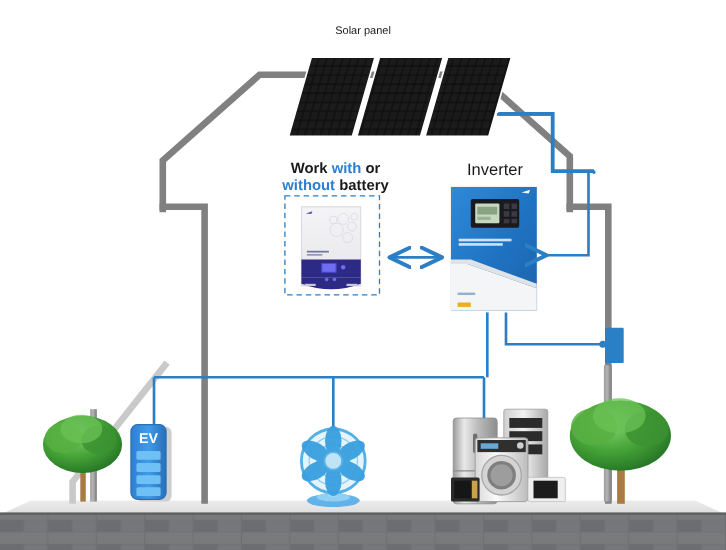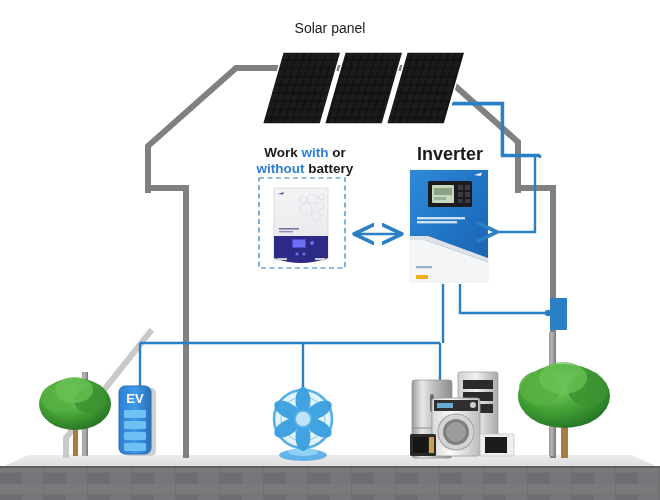--- a/index.html
+++ b/index.html
@@ -1,23 +1,23 @@
 <!DOCTYPE html>
 <html><head>
 <meta charset="utf-8">
 <style>
   html,body{margin:0;padding:0;background:#ffffff;}
   body{font-family:"Liberation Sans","DejaVu Sans",sans-serif;}
   #stage{position:relative;width:660px;height:500px;overflow:hidden;background:#ffffff;}
   #stage svg{position:absolute;left:0;top:0;}
   .lbl{position:absolute;color:#1a1a1a;font-size:15px;line-height:17px;text-align:center;white-space:nowrap;}
   .lbl .hl{color:#2a7fd4;}
-  #solar-label{left:0;top:20px;width:660px;font-size:14px;}
+  #solar-label{left:0;top:20px;width:660px;font-size:10px;}
   #battery-label{left:245px;top:145px;width:120px;font-size:13.5px;line-height:16px;font-weight:bold;}
-  #inverter-label{left:395px;top:146px;width:110px;font-size:18px;font-weight:bold;}
+  #inverter-label{left:395px;top:146px;width:110px;font-size:15px;}
 </style>
 </head>
 <body>
 
 <div id="stage">
 
   <svg width="660" height="500" viewBox="0 0 660 500">
     <defs>
       <linearGradient id="gFridge" x1="0" y1="0" x2="1" y2="0">
         <stop offset="0" stop-color="#9a9a9a"></stop>

